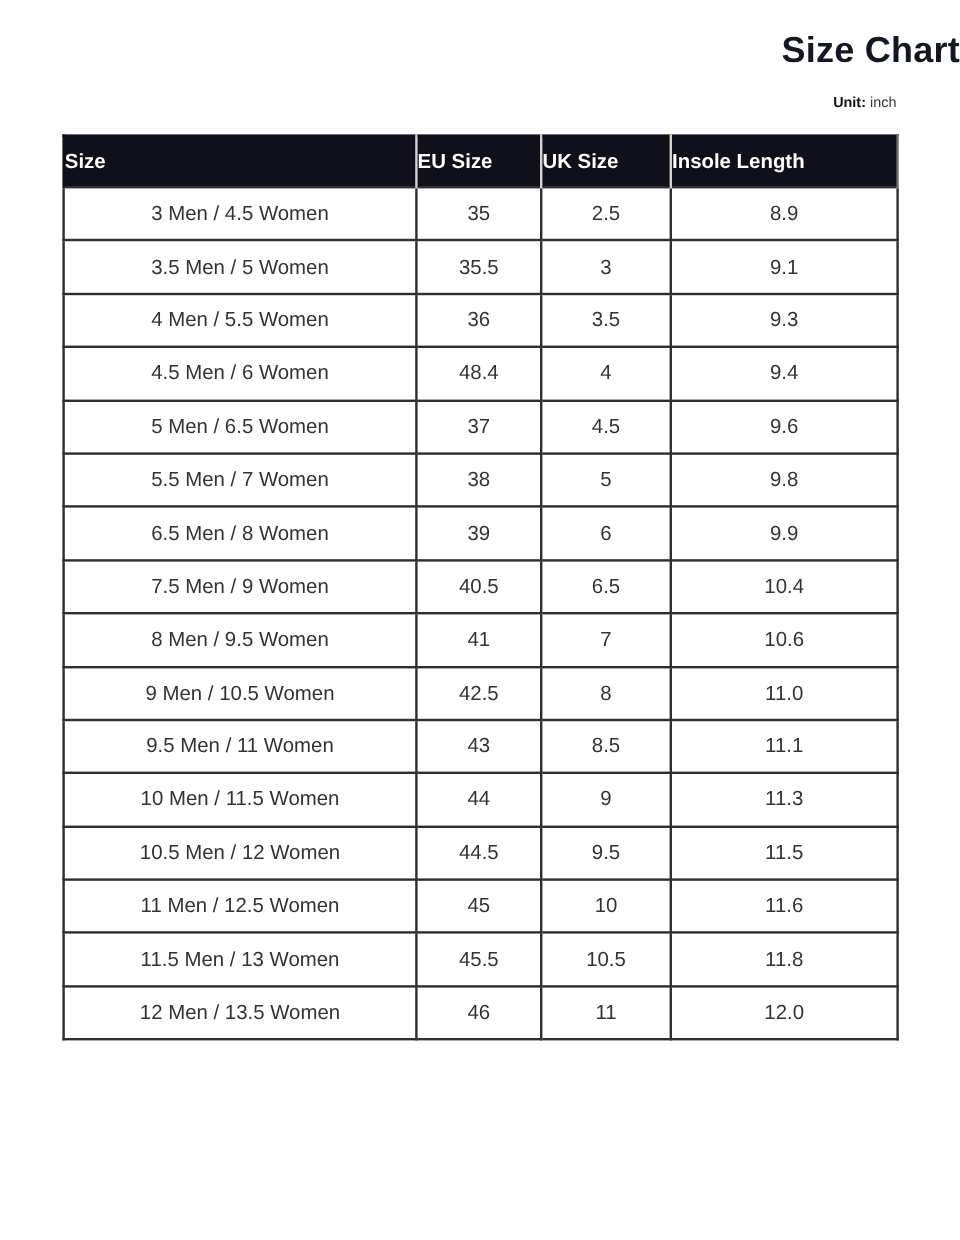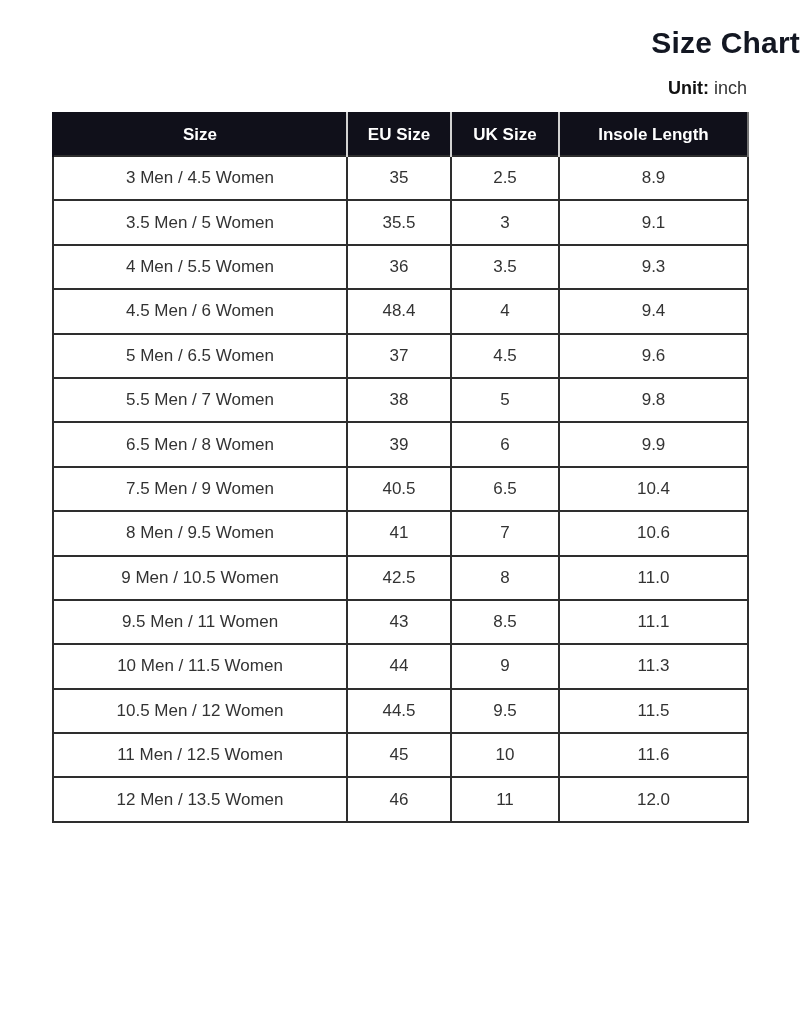--- a/index.html
+++ b/index.html
@@ -19,21 +19,21 @@
     text-align: right;
     font-size: 30px;
     font-weight: 700;
     color: #131722;
     letter-spacing: 0.2px;
   }
   .unit-line {
     position: absolute;
     top: 78px;
     right: 53px;
-    font-size: 18px;
+    font-size: 12px;
     color: #333333;
   }
   .unit-line .unit-label {
     font-weight: 700;
     color: #111111;
   }
   table.size-chart {
     position: absolute;
     top: 112px;
     left: 52px;
@@ -44,21 +44,21 @@
   table.size-chart col.c-size   { width: 294px; }
   table.size-chart col.c-eu     { width: 104px; }
   table.size-chart col.c-uk     { width: 108px; }
   table.size-chart col.c-insole { width: 189px; }
   table.size-chart th {
     background: #10101a;
     color: #ffffff;
     font-size: 17px;
     font-weight: 700;
     height: 43px;
-    text-align: center;
+    text-align: left;
     vertical-align: middle;
     border-right: 2px solid #d2d2d2;
     border-top: 2px solid #10101a;
     padding: 0;
   }
   table.size-chart th:last-child { border-right: 2px solid #737373; margin-top: 40px; }
   table.size-chart th:first-child { border-left: 2px solid #10101a; }
   table.size-chart td {
     border: 2px solid #2e2e2e;
     text-align: center;
@@ -174,19 +174,25 @@
         <td>9.5</td>
         <td>11.5</td>
       </tr>
       <tr>
         <td>11 Men / 12.5 Women</td>
         <td>45</td>
         <td>10</td>
         <td>11.6</td>
       </tr>
       <tr>
+        <td>11.5 Men / 13 Women</td>
+        <td>45.5</td>
+        <td>10.5</td>
+        <td>11.8</td>
+      </tr>
+      <tr>
         <td>12 Men / 13.5 Women</td>
         <td>46</td>
         <td>11</td>
         <td>12.0</td>
       </tr>
     </tbody>
 </table>
 
 </body></html>

